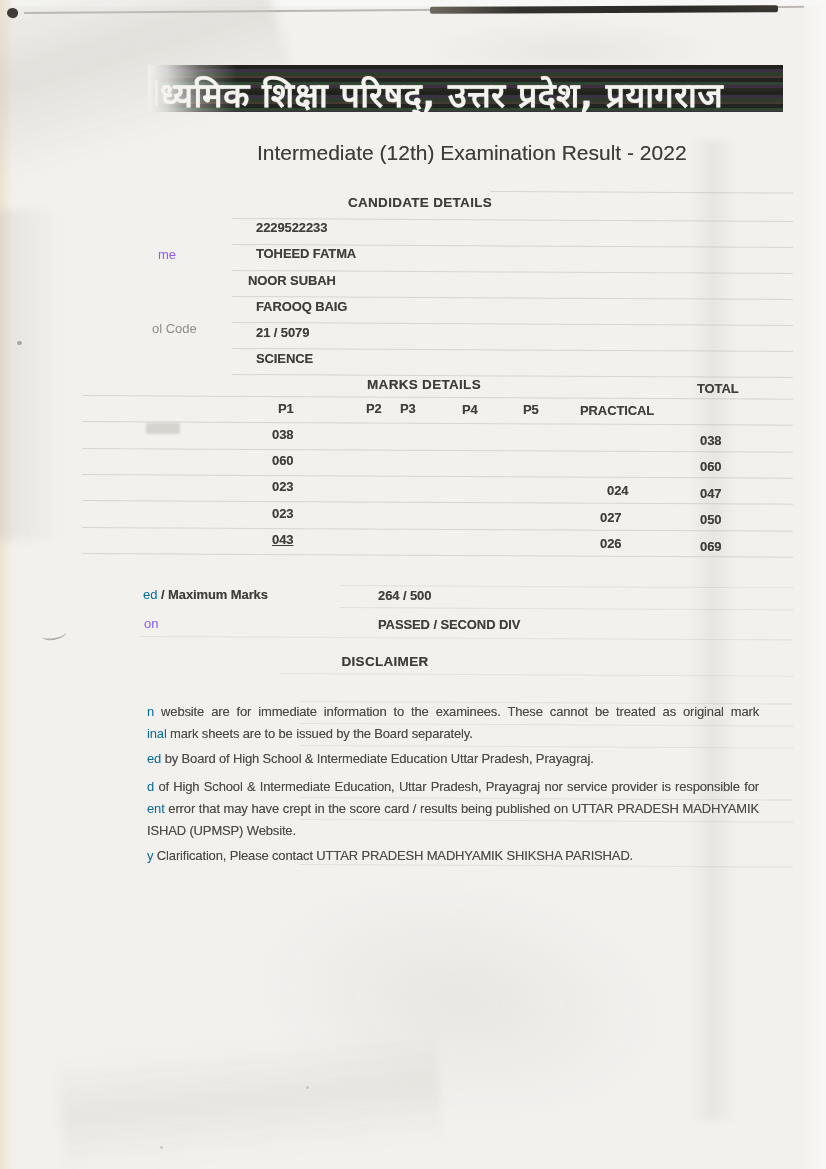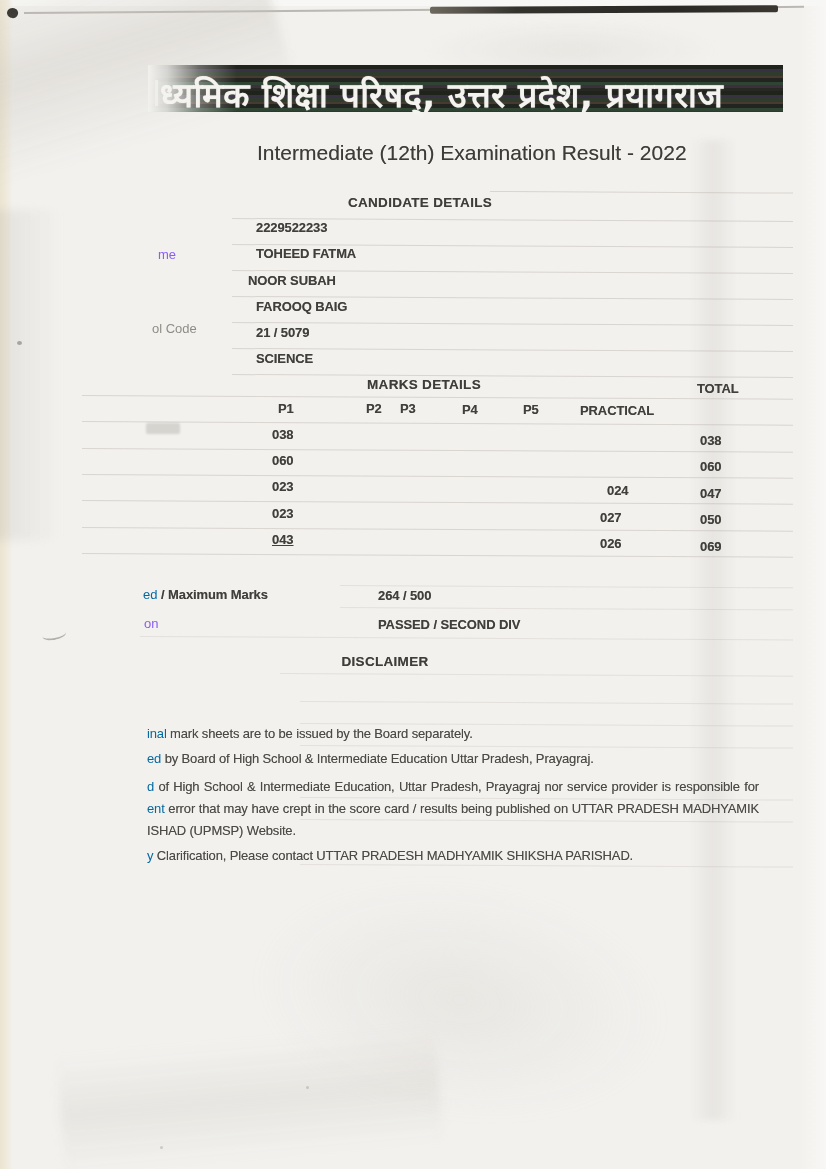--- a/index.html
+++ b/index.html
@@ -172,20 +172,21 @@
 
   <div class="rule soft" style="left:280px;top:673px;width:513px;"></div>
   <div class="rule soft" style="left:300px;top:701px;width:493px;"></div>
   <div class="rule soft" style="left:300px;top:723px;width:493px;"></div>
   <div class="rule soft" style="left:300px;top:745px;width:493px;"></div>
   <div class="rule soft" style="left:300px;top:797px;width:493px;"></div>
   <div class="rule soft" style="left:300px;top:819px;width:493px;"></div>
   <div class="rule soft" style="left:300px;top:864px;width:493px;"></div>
 
 
+  <div class="dline just" style="left:147px;top:704px;"><span class="frag">n</span><span> website are for immediate information to the examinees. These cannot be treated as original mark</span></div>
 
   <div class="dline" style="left:147px;top:726px;"><span class="frag">inal</span><span> mark sheets are to be issued by the Board separately.</span></div>
 
   <div class="dline" style="left:147px;top:751px;"><span class="frag">ed</span><span> by Board of High School &amp; Intermediate Education Uttar Pradesh, Prayagraj.</span></div>
 
   <div class="dline just" style="left:147px;top:801px;"><span class="frag">ent</span><span> error that may have crept in the score card / results being published on UTTAR PRADESH MADHYAMIK</span></div>
 
   <div class="dline just" style="left:147px;top:779px;"><span class="frag">d</span><span> of High School &amp; Intermediate Education, Uttar Pradesh, Prayagraj nor service provider is responsible for</span></div>
 
   <div class="dline" style="left:147px;top:823px;"><span class="frag"></span><span>ISHAD (UPMSP) Website.</span></div>

